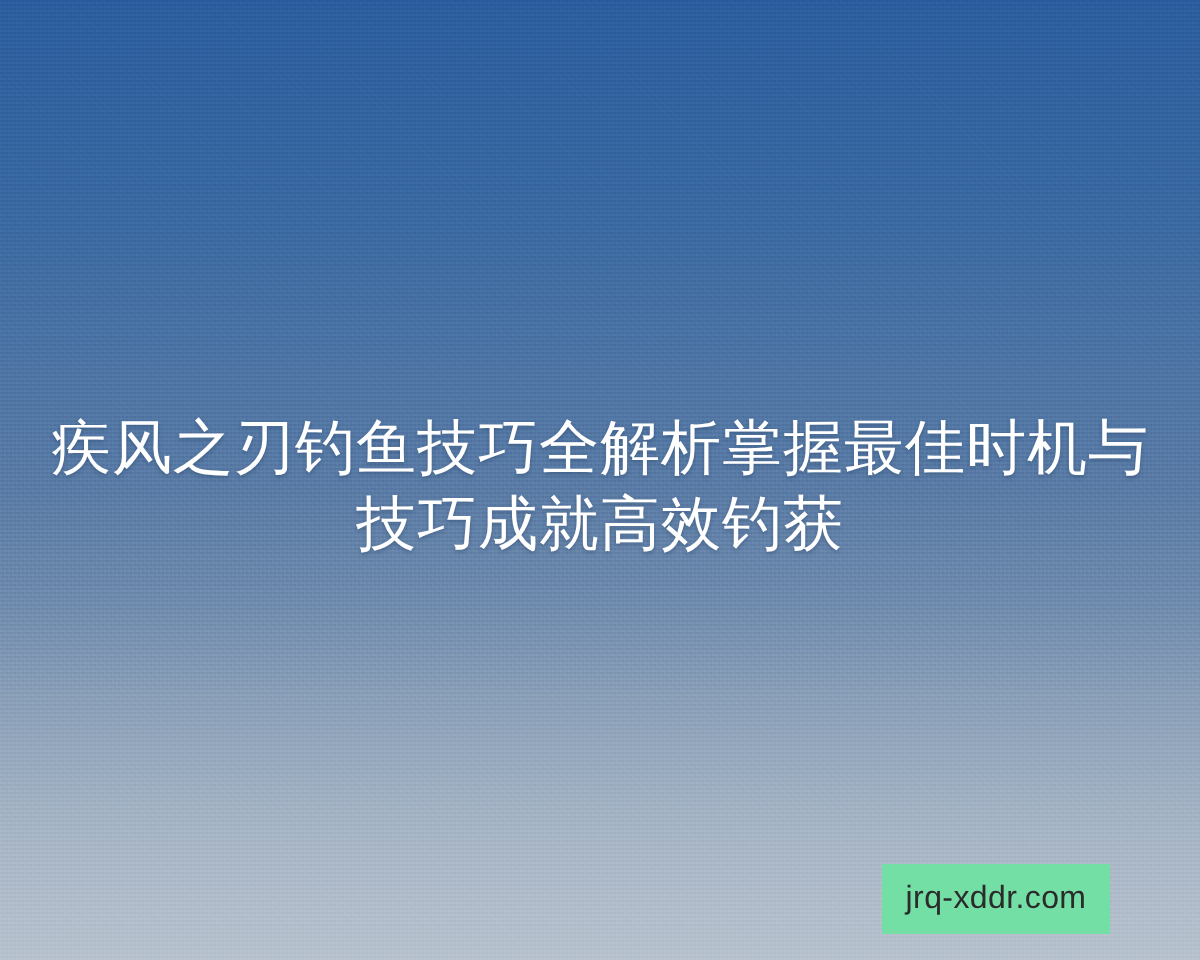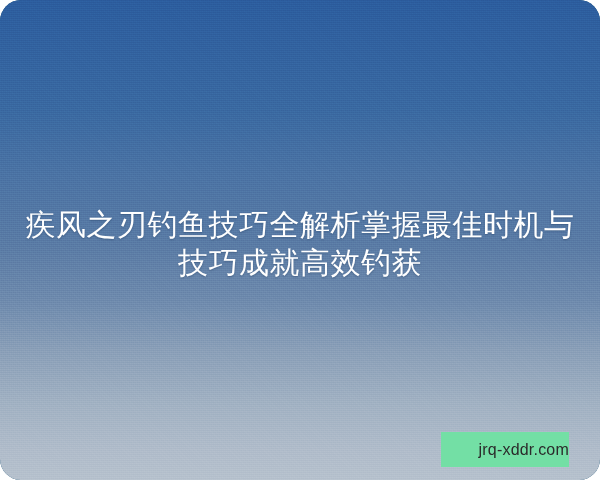--- a/index.html
+++ b/index.html
@@ -10,21 +10,20 @@
   body {
     font-family: "Liberation Sans", "DejaVu Sans", sans-serif;
   }
 
   #stage {
     position: relative;
     width: 600px;
     height: 480px;
     overflow: hidden;
     background: #0c4a6e;
-    border-radius: 21px;
   }
 
   
   #backdrop {
     position: absolute;
     inset: 0;
     background: linear-gradient(
       to bottom,
       #2c5d9e   0px,
       #31619f   40px,
@@ -68,26 +67,26 @@
     padding: 0 14px;
     box-sizing: border-box;
     white-space: pre-line;
   }
 
   
   #badge {
     position: absolute;
     left: 441px;
     top: 432px;
-    width: 128px;
+    width: 114px;
     height: 35px;
     background: #73dfa5;
     display: flex;
     align-items: center;
-    justify-content: flex-end;
+    justify-content: center;
   }
   #badge-text {
     color: #2b2b2b;
     font-size: 16px;
     line-height: 1;
     letter-spacing: 0.2px;
     font-weight: 400;
     white-space: nowrap;
   }
 </style>

